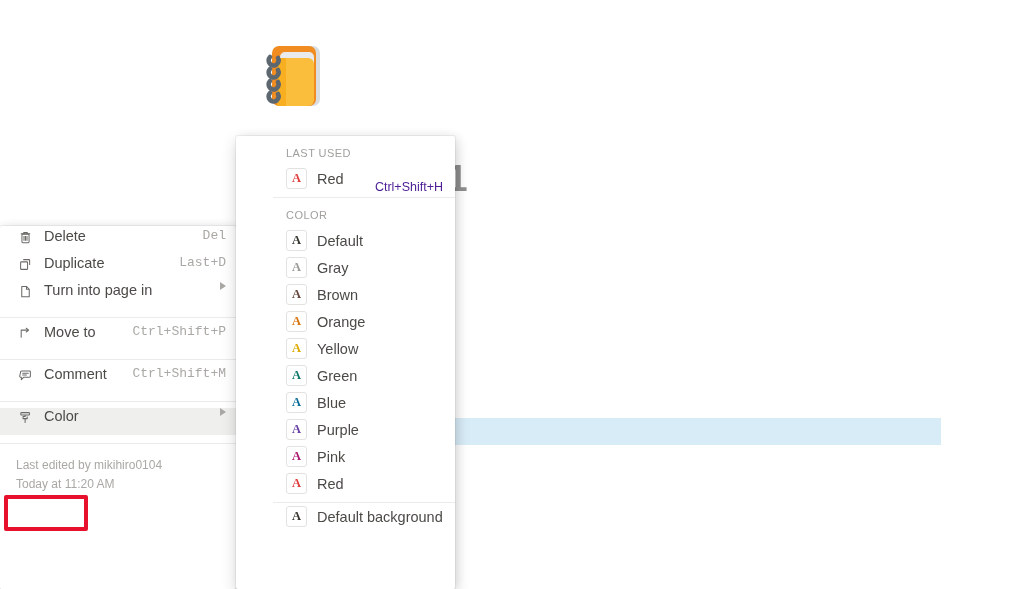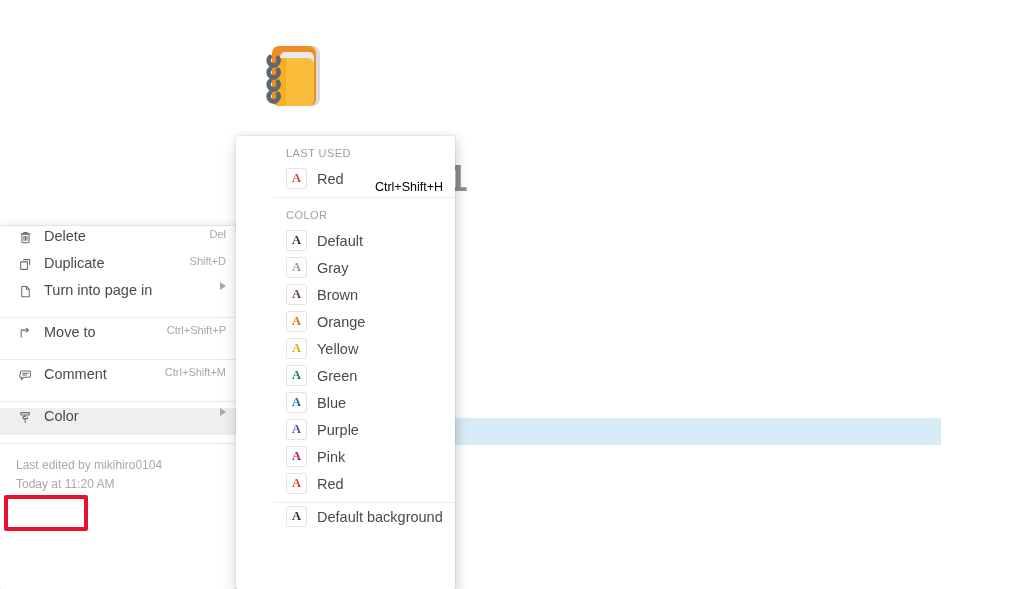--- a/index.html
+++ b/index.html
@@ -122,24 +122,25 @@
     height: 19px;
     margin-right: 9px;
     display: flex;
     align-items: center;
     justify-content: center;
     color: #6b6a67;
   }
   .menu-item .mi-label { flex: 1 1 auto; white-space: nowrap; }
   .menu-item .mi-shortcut {
     flex: 0 0 auto;
-    font-size: 11px;
+    font-size: 13px;
     color: #a9a8a4;
     margin-left: 12px;
     white-space: nowrap;
+    font-family: Liberation Mono, monospace;
   }
   .menu-item .mi-caret {
     flex: 0 0 auto;
     margin-left: 10px;
     width: 0; height: 0;
     border-left: 6px solid #a9a8a4;
     border-top: 4.5px solid transparent;
     border-bottom: 4.5px solid transparent;
   }
   .menu-item.active { background: #efefee; }
@@ -211,21 +212,21 @@
     justify-content: center;
     font-size: 12.5px;
     font-weight: bold;
     font-family: "Liberation Serif", "DejaVu Serif", serif;
     line-height: 1;
   }
   .color-row .cr-label { flex: 1 1 auto; white-space: nowrap; }
   .color-row .cr-shortcut {
     flex: 0 0 auto;
     font-size: 12.5px;
-    color: #000000;
+    color: #4c1d95;
     white-space: nowrap;
     margin-top: 16px;
   }
 </style>
 </head>
 <body>
 
 <div id="page-canvas">
 
   <div class="page-emoji">
@@ -275,21 +276,21 @@
     </div>
 
     <div class="menu-item">
       <span class="mi-icon">
         <svg viewBox="0 0 16 16" width="15" height="15" fill="none" stroke="currentColor" stroke-width="1.1">
           <path d="M5.6 2.8h6.2a0.6 0.6 0 0 1 .6 .6V8.4"></path>
           <rect x="2.8" y="5.2" width="7.4" height="8" rx="0.8"></rect>
         </svg>
       </span>
       <span class="mi-label">Duplicate</span>
-      <span class="mi-shortcut">Shift+D</span>
+      <span class="mi-shortcut">Last+D</span>
     </div>
 
 
     <div class="menu-item">
       <span class="mi-icon">
         <svg viewBox="0 0 16 16" width="15" height="15" fill="none" stroke="currentColor" stroke-width="1.1" stroke-linejoin="round">
           <path d="M4 2.6h5l3 3v8H4z"></path>
             <path d="M9 2.6v3h3"></path>
         </svg>
       </span>

